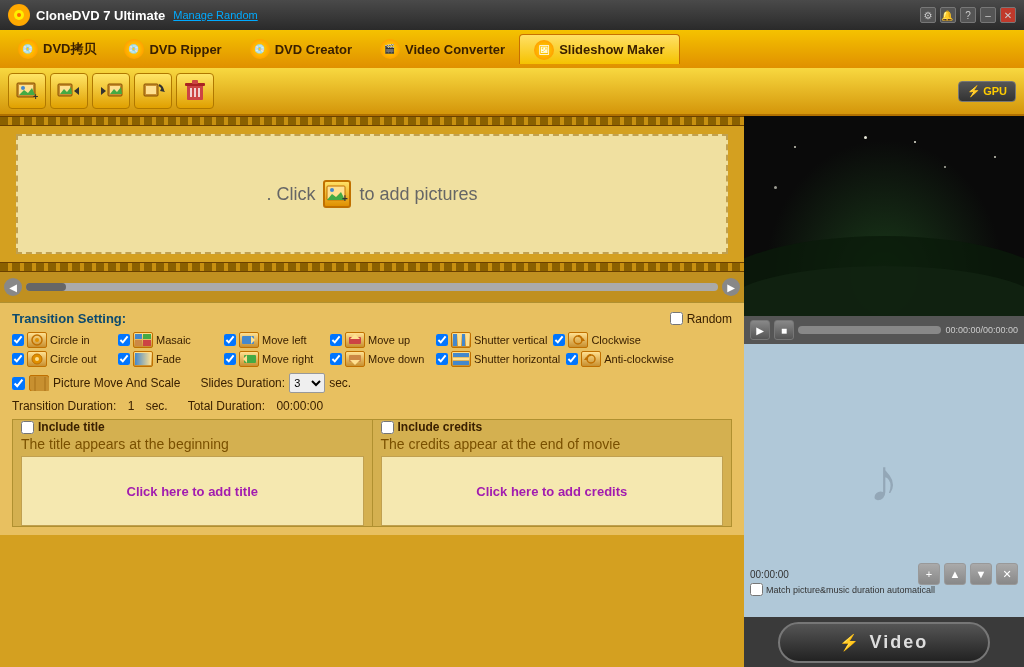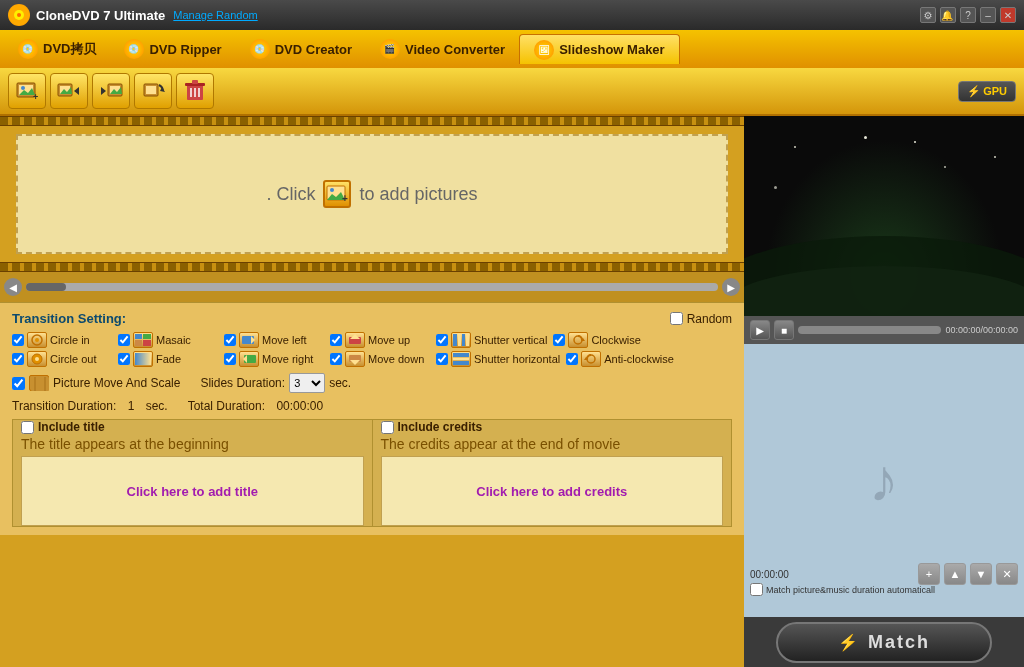--- a/index.html
+++ b/index.html
@@ -761,19 +761,19 @@
 
       <div class="music-match">
         <input type="checkbox" style="">
         <span>Match picture&amp;music duration automaticall</span>
       </div>
     </div>
 
     <div class="start-area">
       <button class="start-btn">
         <span class="start-icon">⚡</span>
-        <span>Match</span>
+        <span>Video</span>
       </button>
     </div>
 
   </div>
 
 </div>
 
 </body></html>

